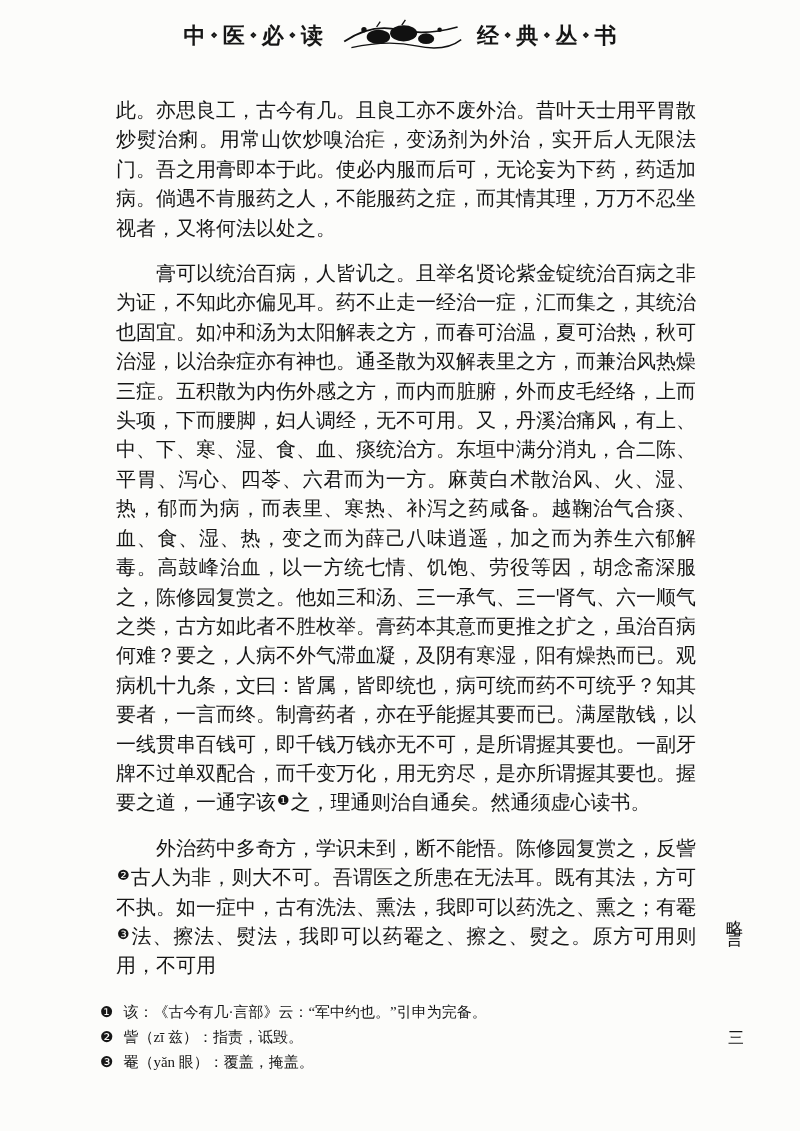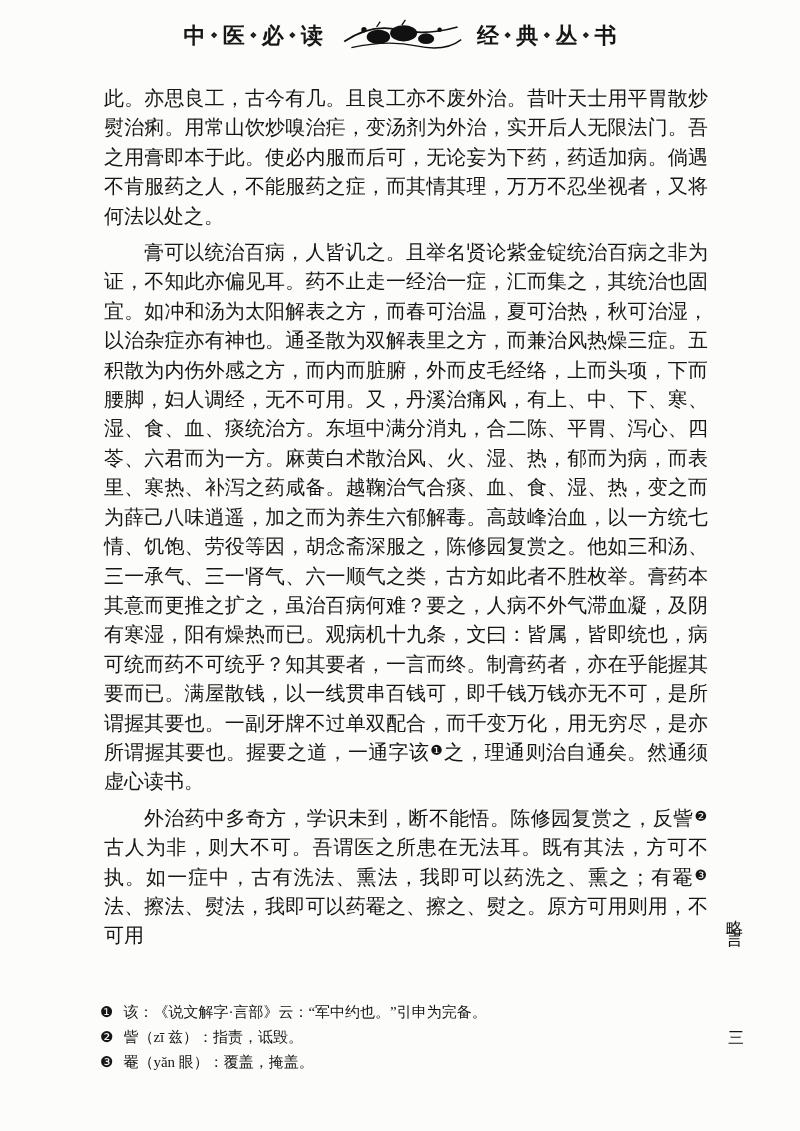--- a/index.html
+++ b/index.html
@@ -16,21 +16,21 @@
   .htext{font-size:22px;font-weight:700;display:flex;align-items:center;letter-spacing:0;}
   .hchar{margin:0 2px;}
   .hsep{font-size:8px;margin:0 3px;transform:translateY(-1px);color:#111;}
   .ornament{width:126px;height:36px;display:flex;align-items:center;justify-content:center;}
   .ornament svg{width:126px;height:36px;display:block;}
   
   .main{
     position:absolute;top:80px;left:100px;width:612px;
     font-size:20px;line-height:29.4px;text-align:justify;
   }
-  .para{margin:4px;}
+  .para{margin:16px;}
   .para + .para{margin-top:7px;}
   .indent{text-indent:2em;}
   .fnmark{
     font-size:14px;line-height:0;vertical-align:4px;margin:0 1px;
     font-family:"DejaVu Sans","Liberation Sans",sans-serif;
   }
   
   .footnotes{
     position:absolute;left:100px;top:1000px;width:624px;
     font-size:15px;line-height:25px;
@@ -93,21 +93,21 @@
     <p class="para"><span>此。亦思良工，古今有几。且良工亦不废外治。昔叶天士用平胃散炒熨治痢。用常山饮炒嗅治疟，变汤剂为外治，实开后人无限法门。吾之用膏即本于此。使必内服而后可，无论妄为下药，药适加病。倘遇不肯服药之人，不能服药之症，而其情其理，万万不忍坐视者，又将何法以处之。</span></p>
 
     <p class="para indent"><span>膏可以统治百病，人皆讥之。且举名贤论紫金锭统治百病之非为证，不知此亦偏见耳。药不止走一经治一症，汇而集之，其统治也固宜。如冲和汤为太阳解表之方，而春可治温，夏可治热，秋可治湿，以治杂症亦有神也。通圣散为双解表里之方，而兼治风热燥三症。五积散为内伤外感之方，而内而脏腑，外而皮毛经络，上而头项，下而腰脚，妇人调经，无不可用。又，丹溪治痛风，有上、中、下、寒、湿、食、血、痰统治方。东垣中满分消丸，合二陈、平胃、泻心、四苓、六君而为一方。麻黄白术散治风、火、湿、热，郁而为病，而表里、寒热、补泻之药咸备。越鞠治气合痰、血、食、湿、热，变之而为薛己八味逍遥，加之而为养生六郁解毒。高鼓峰治血，以一方统七情、饥饱、劳役等因，胡念斋深服之，陈修园复赏之。他如三和汤、三一承气、三一肾气、六一顺气之类，古方如此者不胜枚举。膏药本其意而更推之扩之，虽治百病何难？要之，人病不外气滞血凝，及阴有寒湿，阳有燥热而已。观病机十九条，文曰：皆属，皆即统也，病可统而药不可统乎？知其要者，一言而终。制膏药者，亦在乎能握其要而已。满屋散钱，以一线贯串百钱可，即千钱万钱亦无不可，是所谓握其要也。一副牙牌不过单双配合，而千变万化，用无穷尽，是亦所谓握其要也。握要之道，一通字该</span><span class="fnmark">❶</span><span>之，理通则治自通矣。然通须虚心读书。</span></p>
 
     <p class="para indent"><span>外治药中多奇方，学识未到，断不能悟。陈修园复赏之，反訾</span><span class="fnmark">❷</span><span>古人为非，则大不可。吾谓医之所患在无法耳。既有其法，方可不执。如一症中，古有洗法、熏法，我即可以药洗之、熏之；有罨</span><span class="fnmark">❸</span><span>法、擦法、熨法，我即可以药罨之、擦之、熨之。原方可用则用，不可用</span></p>
   </div>
 
   <div class="footnotes">
     <div class="fn-row">
       <span class="fn-num">❶</span>
-      <span class="fn-text">该：《说文解字·言部》云：“军中约也。”引申为完备。</span>
+      <span class="fn-text">该：《古今有几·言部》云：“军中约也。”引申为完备。</span>
     </div>
     <div class="fn-row">
       <span class="fn-num">❷</span>
       <span class="fn-text">訾（zī 兹）：指责，诋毁。</span>
     </div>
     <div class="fn-row">
       <span class="fn-num">❸</span>
       <span class="fn-text">罨（yǎn 眼）：覆盖，掩盖。</span>
     </div>
   </div>

